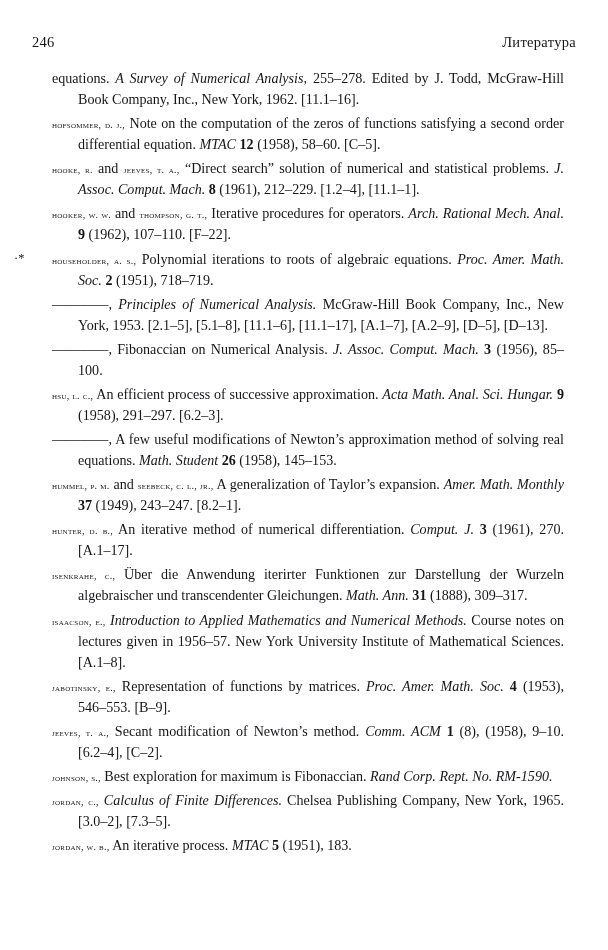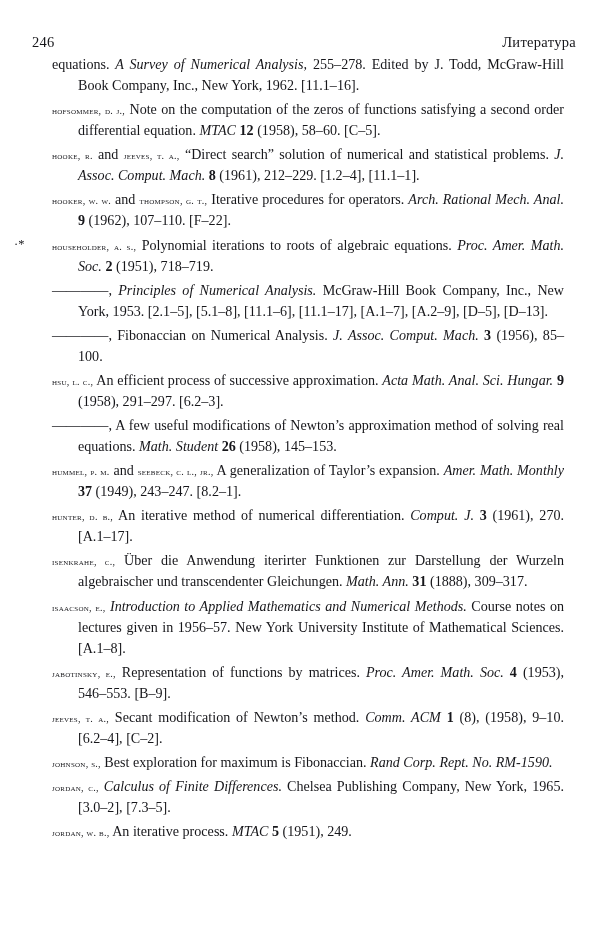--- a/index.html
+++ b/index.html
@@ -37,21 +37,21 @@
     font-family: "Liberation Serif", serif;
     letter-spacing: 0.3px;
   }
   .header .running-title {
     font-family: "Liberation Serif", serif;
     letter-spacing: 0.3px;
     margin-left: 24px;
   }
   .body-col {
     position: absolute;
-    top: 54px;
+    top: 68px;
     left: 52px;
     width: 512px;
     font-size: 14.1px;
     line-height: 1.495;
     text-align: justify;
   }
   .entry {
     position: relative;
     padding-left: 26px;
     margin-bottom: 3.0px;
@@ -98,16 +98,16 @@
       <div class="entry" id="entry-hsu-efficient"><span class="sc">hsu, l. c.,</span><span> An efficient process of successive approximation. </span><span class="it"> Acta Math. Anal. Sci. Hungar.</span><span class="bd"> 9</span><span> (1958), 291–297. [6.2–3].</span></div>
       <div class="entry" id="entry-hsu-few-useful"><span>————,</span><span> A few useful modifications of Newton’s approximation method of solving real equations. </span><span class="it"> Math. Student</span><span class="bd"> 26</span><span> (1958), 145–153.</span></div>
       <div class="entry" id="entry-hummel-seebeck"><span class="sc">hummel, p. m.</span><span> and </span><span class="sc">seebeck, c. l., jr.,</span><span> A generalization of Taylor’s expansion. </span><span class="it"> Amer. Math. Monthly</span><span class="bd"> 37</span><span> (1949), 243–247. [8.2–1].</span></div>
       <div class="entry" id="entry-hunter"><span class="sc">hunter, d. b.,</span><span> An iterative method of numerical differentiation. </span><span class="it"> Comput. J.</span><span class="bd"> 3</span><span> (1961), 270. [A.1–17].</span></div>
       <div class="entry" id="entry-isenkrahe"><span class="sc">isenkrahe, c.,</span><span> Über die Anwendung iterirter Funktionen zur Darstellung der Wurzeln algebraischer und transcendenter Gleichungen. </span><span class="it"> Math. Ann.</span><span class="bd"> 31</span><span> (1888), 309–317.</span></div>
       <div class="entry" id="entry-isaacson"><span class="sc">isaacson, e.,</span><span class="it"> Introduction to Applied Mathematics and Numerical Methods.</span><span>  Course notes on lectures given in 1956–57.  New York University Institute of Mathematical Sciences. [A.1–8].</span></div>
       <div class="entry" id="entry-jabotinsky"><span class="sc">jabotinsky, e.,</span><span> Representation of functions by matrices. </span><span class="it"> Proc. Amer. Math. Soc.</span><span class="bd"> 4</span><span> (1953), 546–553. [B–9].</span></div>
       <div class="entry" id="entry-jeeves"><span class="sc">jeeves, t. a.,</span><span> Secant modification of Newton’s method. </span><span class="it"> Comm. ACM</span><span class="bd"> 1</span><span> (8), (1958), 9–10. [6.2–4], [C–2].</span></div>
       <div class="entry" id="entry-johnson"><span class="sc">johnson, s.,</span><span> Best exploration for maximum is Fibonaccian. </span><span class="it"> Rand Corp. Rept. No. RM-1590.</span></div>
       <div class="entry" id="entry-jordan-c"><span class="sc">jordan, c.,</span><span class="it"> Calculus of Finite Differences.</span><span>  Chelsea Publishing Company, New York, 1965. [3.0–2], [7.3–5].</span></div>
-      <div class="entry" id="entry-jordan-w-b"><span class="sc">jordan, w. b.,</span><span> An iterative process. </span><span class="it"> MTAC</span><span class="bd"> 5</span><span> (1951), 249.</span></div>
+      <div class="entry" id="entry-jordan-w-b"><span class="sc">jordan, w. b.,</span><span> An iterative process. </span><span class="it"> MTAC</span><span class="bd"> 5</span><span> (1951), 183.</span></div>
     </div>
 
 </div>
 
 </body></html>

